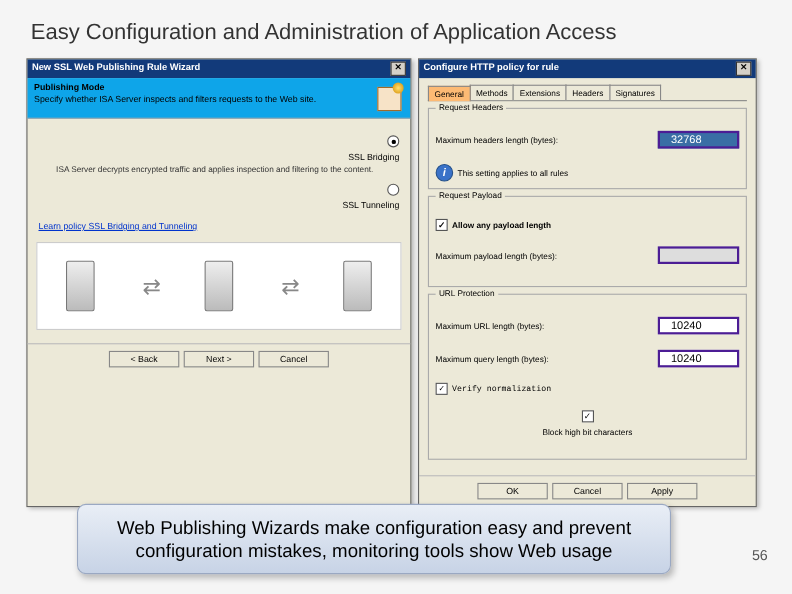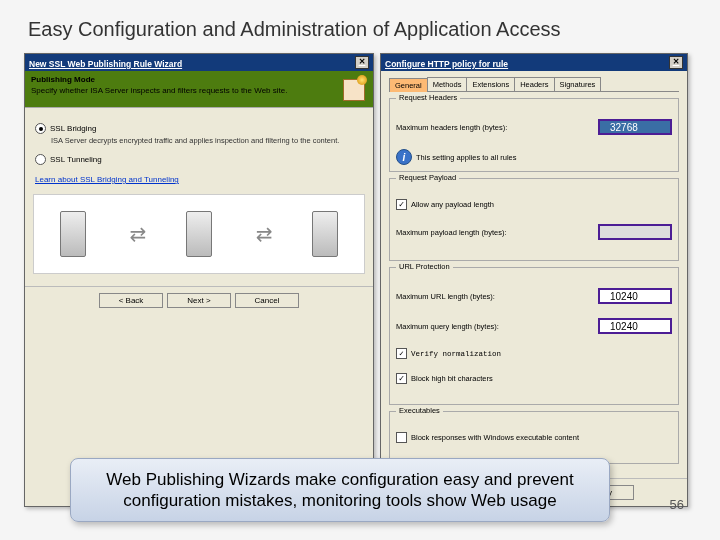--- a/index.html
+++ b/index.html
@@ -35,53 +35,52 @@
   .dialog-right { width: 306px; }
   .titlebar {
     background: linear-gradient(#3a6ea5,#0a246a);
     background: #123a7a;
     color: #fff;
     font-weight: bold;
     font-size: 8.5px;
     padding: 2px 4px;
     display: flex;
     justify-content: space-between;
-    align-items: flex-end;
-    text-decoration: underline;
+    align-items: flex-start;
   }
   .closebox {
     width: 12px; height: 11px;
     background: #d4d0c8;
     border: 1px solid #333;
     color: #000;
     font-size: 8px;
     line-height: 9px;
     text-align: center;
   }
   .dlg-body { padding: 6px 8px 6px 8px; }
   .wizard-head {
     display: flex;
     justify-content: space-between;
-    background: #4d7c0f;
+    background: #0ea5e9;
     border-bottom: 1px solid #aaa;
     padding: 4px 6px;
   }
   .wizard-head-txt { font-size: 8px; color:#000;}
   .wizard-head-txt .h1 { font-weight: bold; margin-bottom: 2px; }
   .wizard-head-icon {
     width: 28px; height: 28px; position: relative;
   }
   .wizard-head-icon .box {
     width: 20px; height: 20px; background: #f7e3c7; border:1px solid #a06a2a; position:absolute; top:4px; left:4px;
   }
   .wizard-head-icon .shine {
     position:absolute; top:0; right:0; width:10px; height:10px; border-radius:50%;
     background: radial-gradient(#ffe070,#d48a00);
   }
-  .opt { margin: 8px 2px 2px 2px; display:flex; align-items:center; gap:4px; }
+  .opt { margin: 8px 2px 2px 2px; display:flex; align-items:flex-end; gap:4px;flex-direction:column; }
   .radio {
     width: 9px; height:9px; border:1px solid #555; border-radius:50%; background:#fff; flex:0 0 auto; margin-top:1px;
     display:flex; align-items:center; justify-content:center;
   }
   .radio.sel::after { content:""; width:4px; height:4px; background:#000; border-radius:50%; display:block;}
   .checkbox {
     width:9px; height:9px; border:1px solid #555; background:#fff; flex:0 0 auto; display:flex; align-items:center; justify-content:center;
     font-size:8px; line-height:8px;
   }
   .checkbox.sel::after { content:"✓"; font-size:8px; color:#000;}
@@ -122,21 +121,21 @@
     border:1px solid #9aa8c2;
     border-radius:8px;
     padding:10px 18px;
     text-align:center;
     font-size:17px;
     font-family: Verdana, Arial, sans-serif;
     box-shadow: 2px 3px 6px rgba(0,0,0,.25);
     line-height:1.25;
   }
   .pagenum {
-    position:absolute; right:36px; bottom:28px; font-size:13px; color:#555;
+    position:absolute; right:22px; bottom:28px; font-size:13px; color:#555;
   }
 </style>
 </head>
 <body>
 
 <div class="slide-title">Easy Configuration and Administration of Application Access</div>
 
 <div class="dialogs">
 
   <div class="dialog dialog-left">
@@ -159,21 +158,21 @@
         <span class="radio sel"></span>
         <span class="opt-label">SSL Bridging</span>
       </div>
       <div class="opt-desc">ISA Server decrypts encrypted traffic and applies inspection and filtering to the content.</div>
 
       <div class="opt">
         <span class="radio"></span>
         <span class="opt-label">SSL Tunneling</span>
       </div>
 
-      <span class="link">Learn about SSL Bridging and Tunneling</span>
+      <span class="link">Learn policy SSL Bridging and Tunneling</span>
 
       <div class="diagram">
         <div class="svr"></div>
         <div class="arrows">⇄</div>
         <div class="svr"></div>
         <div class="arrows">⇄</div>
         <div class="svr"></div>
       </div>
     </div>
     <div class="btnrow">
@@ -204,21 +203,21 @@
           <span class="field blue">32768</span>
         </div>
         <div class="info">
           <span class="i">i</span>
           <span>This setting applies to all rules</span>
         </div>
       </div>
 
       <div class="group">
         <span class="group-title">Request Payload</span>
-        <div class="row" style="justify-content:flex-start; gap:4px;">
+        <div class="row" style="justify-content:flex-start; gap:4px;font-weight:bold;">
           <span class="checkbox sel"></span>
           <span>Allow any payload length</span>
         </div>
         <div class="row">
           <span>Maximum payload length (bytes):</span>
           <span class="field" style="background:#ddd;"></span>
         </div>
       </div>
 
       <div class="group">
@@ -228,33 +227,26 @@
           <span class="field">10240</span>
         </div>
         <div class="row">
           <span>Maximum query length (bytes):</span>
           <span class="field">10240</span>
         </div>
         <div class="row" style="justify-content:flex-start; gap:4px;font-family:Liberation Mono, monospace;">
           <span class="checkbox sel"></span>
           <span>Verify normalization</span>
         </div>
-        <div class="row" style="justify-content:flex-start; gap:4px;">
+        <div class="row" style="justify-content:flex-start; gap:4px;flex-direction:column;">
           <span class="checkbox sel"></span>
           <span>Block high bit characters</span>
         </div>
       </div>
 
-      <div class="group">
-        <span class="group-title">Executables</span>
-        <div class="row" style="justify-content:flex-start; gap:4px;">
-          <span class="checkbox"></span>
-          <span>Block responses with Windows executable content</span>
-        </div>
-      </div>
     </div>
     <div class="btnrow">
       <div class="btn">OK</div>
       <div class="btn">Cancel</div>
       <div class="btn">Apply</div>
     </div>
   </div>
 
 </div>
 

